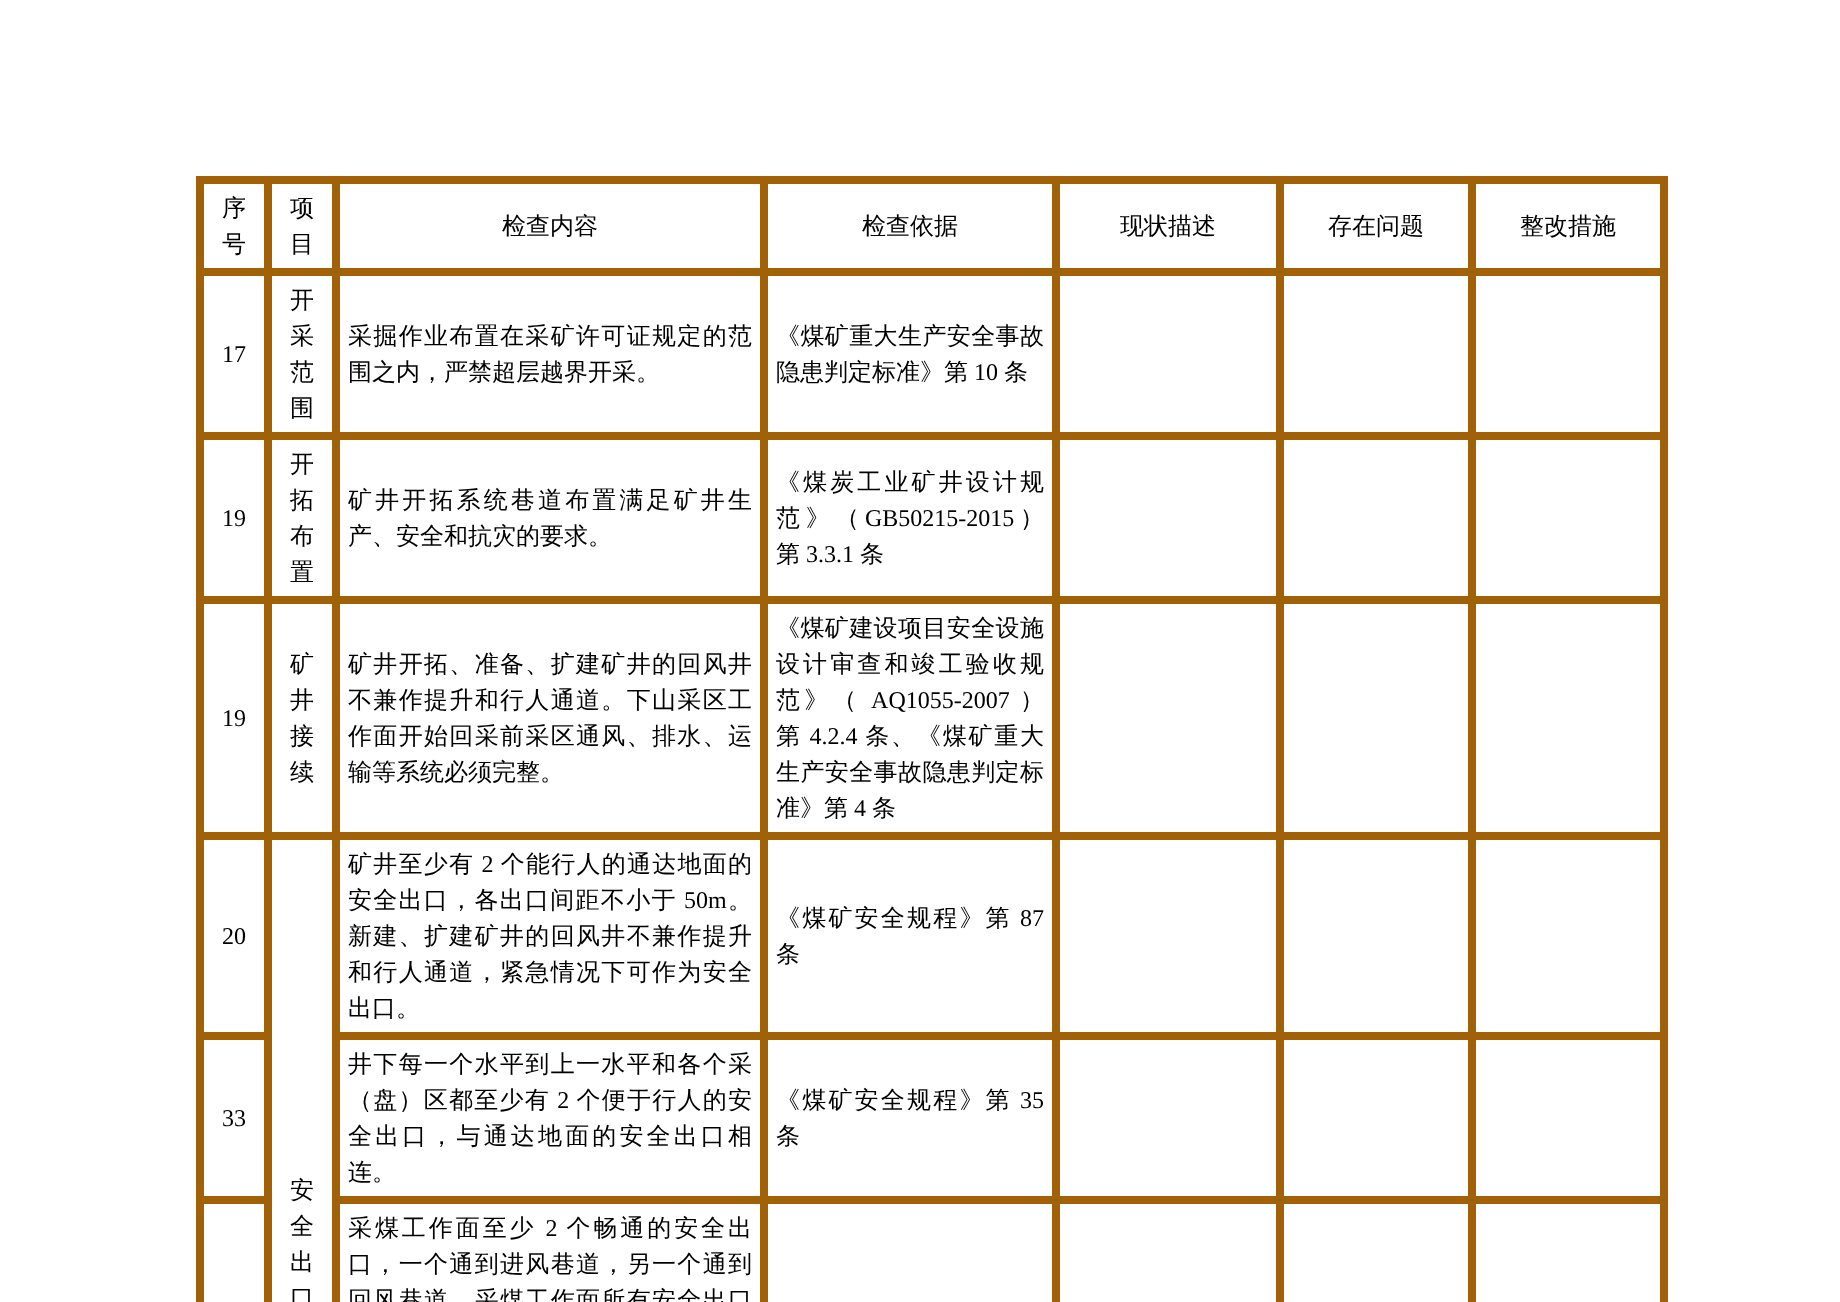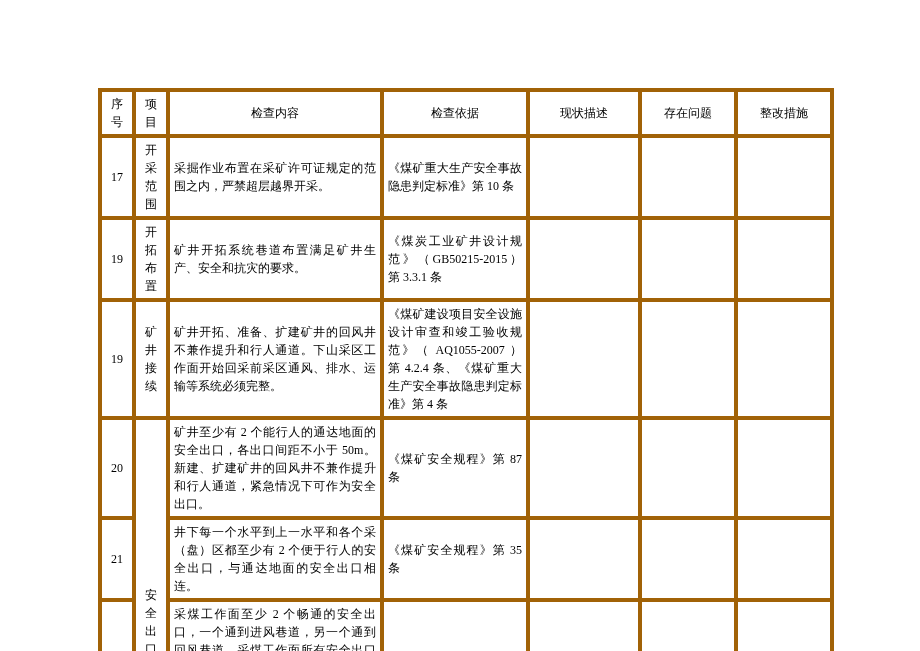--- a/index.html
+++ b/index.html
@@ -94,21 +94,21 @@
     <tr>
       <td class="center">20</td>
       <td rowspan="3" class="center">安全出口</td>
       <td class="left">矿井至少有 2 个能行人的通达地面的安全出口，各出口间距不小于 50m。新建、扩建矿井的回风井不兼作提升和行人通道，紧急情况下可作为安全出口。</td>
       <td class="left">《煤矿安全规程》第 87 条</td>
       <td></td>
       <td></td>
       <td></td>
     </tr>
     <tr>
-      <td class="center">21</td>
+      <td class="center">33</td>
       <td class="left">井下每一个水平到上一水平和各个采（盘）区都至少有 2 个便于行人的安全出口，与通达地面的安全出口相连。</td>
       <td class="left">《煤矿安全规程》第 35 条</td>
       <td></td>
       <td></td>
       <td></td>
     </tr>
     <tr>
       <td class="center">22</td>
       <td class="left">采煤工作面至少 2 个畅通的安全出口，一个通到进风巷道，另一个通到回风巷道。采煤工作面所有安全出口与巷道连接处超前压力影响范围内必须加强支护，且加强支护的巷道长度不得小于 20m；综合机械化采煤工作面，此范围内的巷道高度不得低于 1.8m，其他采煤工作面，此范围内的巷道高度不得低于 1.6m。安全出口和与之相连接的巷道发生支架断梁折柱、巷道底鼓变形时，必须及时更换、清挖。</td>
       <td class="left">《煤矿安全规程》第 97 条</td>

